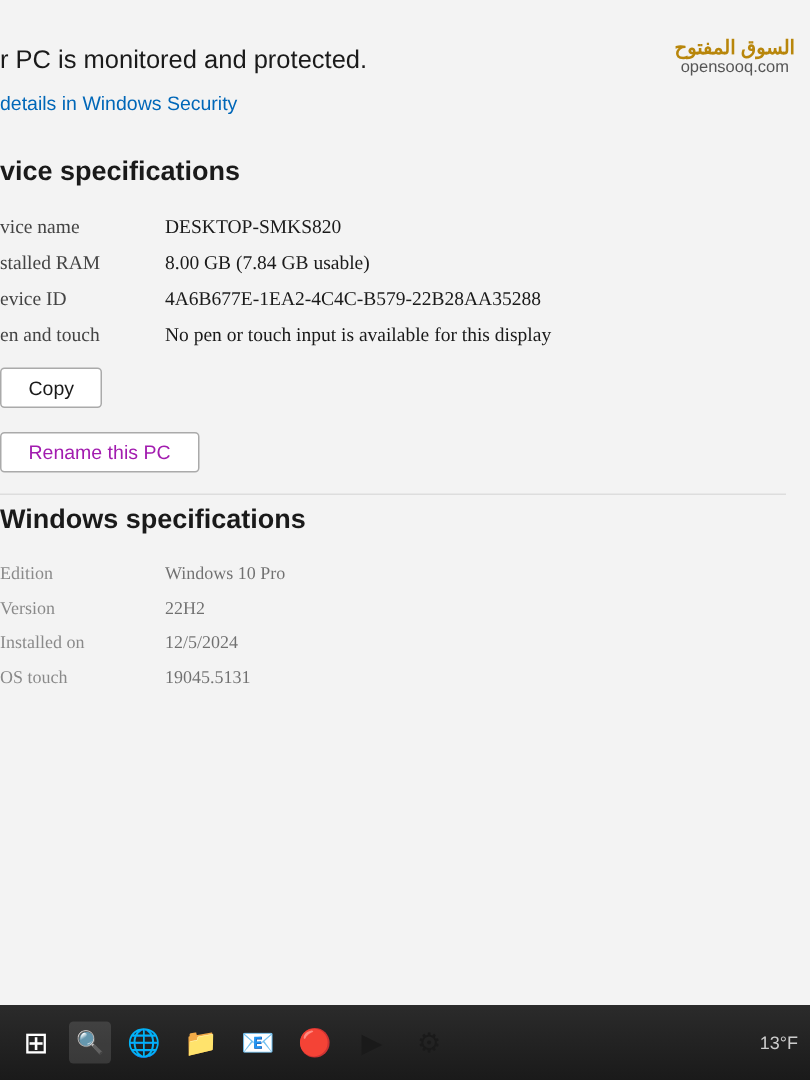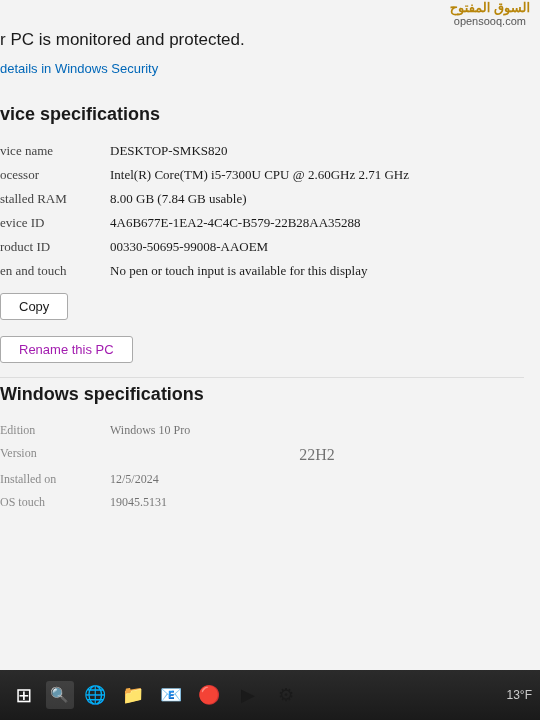--- a/index.html
+++ b/index.html
@@ -10,21 +10,21 @@
       background: #f3f3f3;
       font-family: 'Segoe UI', Arial, sans-serif;
       font-size: 14px;
       color: #1a1a1a;
       overflow: hidden;
       position: relative;
     }
 
     .watermark {
       position: absolute;
-      top: 0;
+      top: 24px;
       right: 10px;
       z-index: 100;
       text-align: center;
     }
 
     .watermark-text {
       font-size: 13px;
       font-weight: bold;
       color: #b8860b;
       direction: rtl;
@@ -205,34 +205,26 @@
   <div class="windows-section">
     <h2 class="section-title">vice specifications</h2>
 
     <table class="spec-table">
       <tbody id="device-specs-body">
       <tr>
         <td>vice name</td>
         <td>DESKTOP-SMKS820</td>
       </tr>
           <tr>
-        <td>ocessor</td>
-        <td>Intel(R) Core(TM) i5-7300U CPU @ 2.60GHz   2.71 GHz</td>
-      </tr>
-          <tr>
         <td>stalled RAM</td>
         <td>8.00 GB (7.84 GB usable)</td>
       </tr>
           <tr>
         <td>evice ID</td>
         <td>4A6B677E-1EA2-4C4C-B579-22B28AA35288</td>
-      </tr>
-          <tr>
-        <td>roduct ID</td>
-        <td>00330-50695-99008-AAOEM</td>
       </tr>
           <tr>
         <td>en and touch</td>
         <td>No pen or touch input is available for this display</td>
       </tr>
         </tbody>
     </table>
 
     <div class="buttons-row">
       <button class="btn">Copy</button>
@@ -250,21 +242,21 @@
     <h2 class="section-title">Windows specifications</h2>
 
     <table class="spec-table">
       <tbody id="windows-specs-body">
       <tr>
         <td style="opacity:0.6; font-size:12px;">Edition</td>
         <td style="opacity:0.6; font-size:12px;">Windows 10 Pro</td>
       </tr>
           <tr>
         <td style="opacity:0.6; font-size:12px;">Version</td>
-        <td style="opacity:0.6; font-size:16px;text-align:center;">22H2</td>
+        <td style="opacity:0.6; font-size:12px;">22H2</td>
       </tr>
           <tr>
         <td style="opacity:0.6; font-size:12px;">Installed on</td>
         <td style="opacity:0.6; font-size:12px;">12/5/2024</td>
       </tr>
           <tr>
         <td style="opacity:0.6; font-size:12px;">OS touch</td>
         <td style="opacity:0.6; font-size:12px;">19045.5131</td>
       </tr>
         </tbody>

